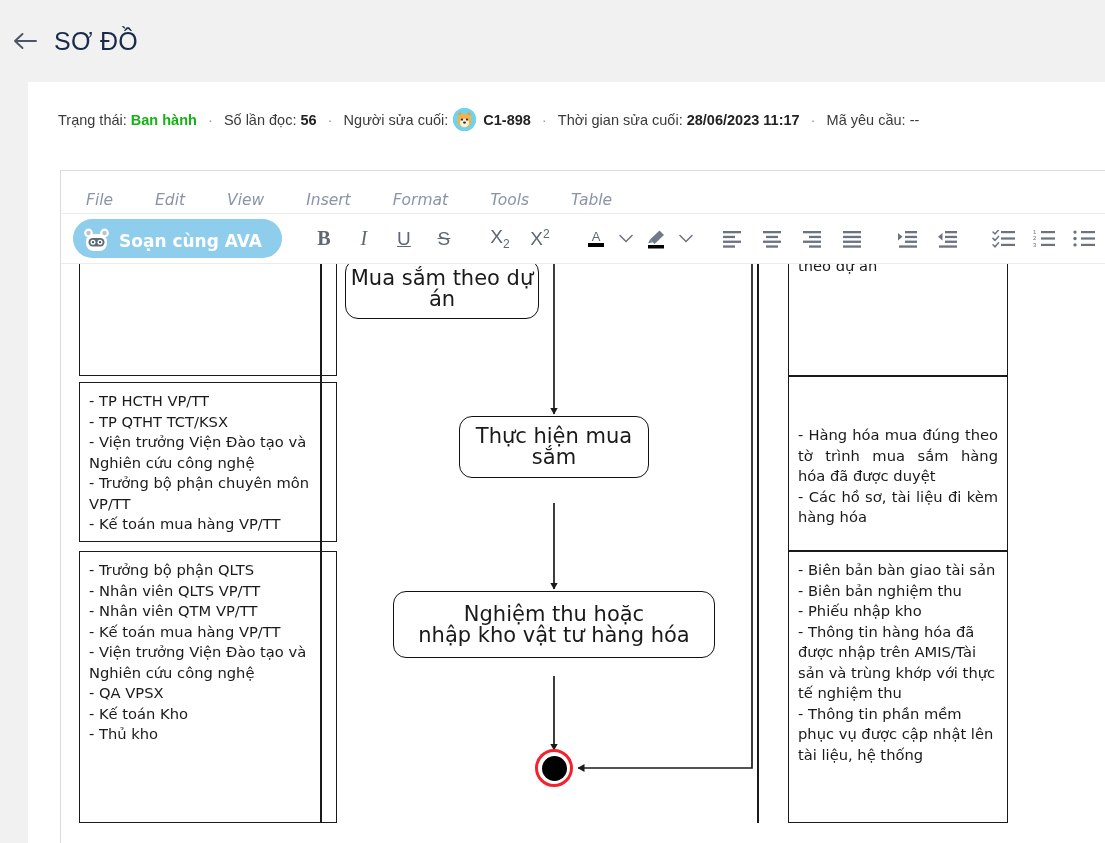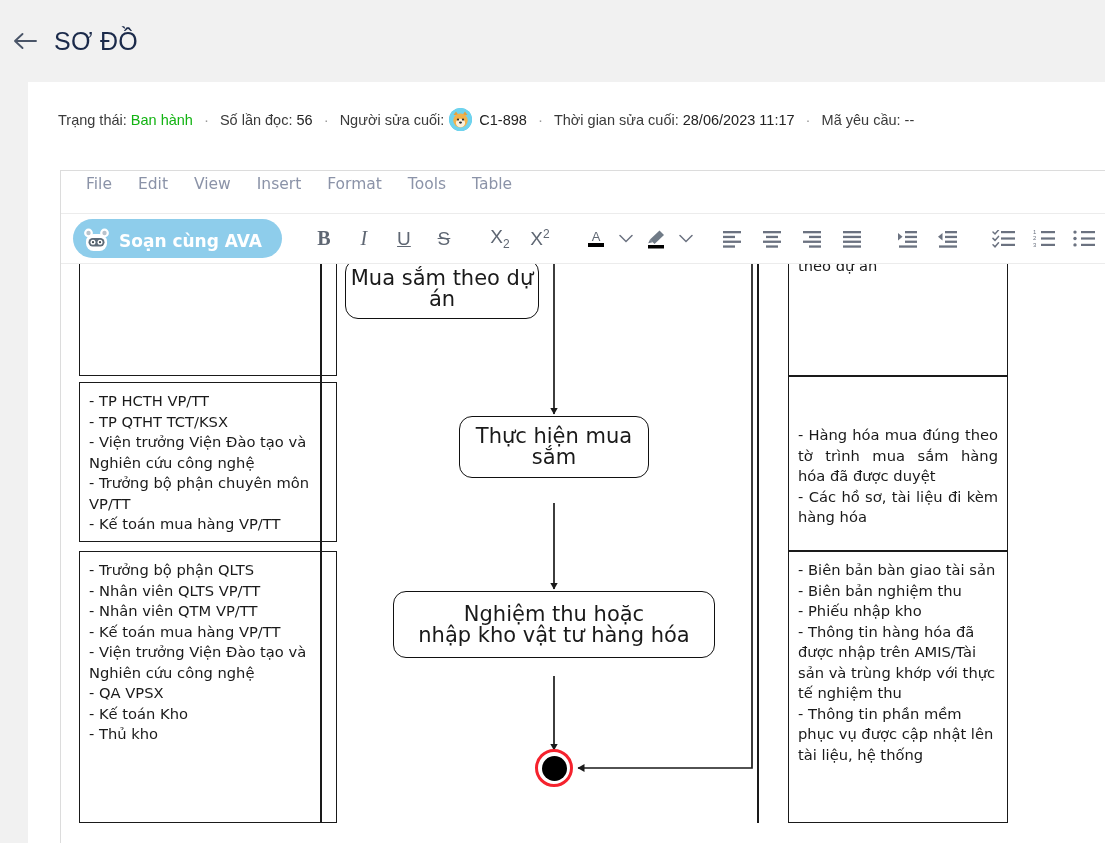--- a/index.html
+++ b/index.html
@@ -33,40 +33,41 @@
     background:#ffffff;
   }
 
   
   .meta{
     display:flex; align-items:center; gap:0px;
     padding:26px 0 0 30px;
     font-size:14.5px; color:#333; white-space:nowrap;
   }
   .meta .lbl{color:#3a3a3a;}
-  .meta .val{font-weight:normal;color:#222;}
+  .meta .val{font-weight:bold;color:#222;}
   .meta .val.status{color:#12b312;}
   .meta .sep{color:#9a9a9a; padding:0 11px; font-size:15px;}
   .avatar{
     width:23px;height:23px;border-radius:50%;
     background:radial-gradient(circle at 50% 45%, #74d7ef 0%, #59cbe8 60%, #37b9dd 100%);
     display:inline-flex;align-items:center;justify-content:center;
     margin:0 7px 0 5px; vertical-align:middle; flex:none; overflow:hidden;
   }
   .avatar svg{display:block;}
 
   
   .editor{
     position:absolute; left:60px; top:170px; width:1045px; height:673px;
     background:#fff; border:1px solid #dcdcdc; border-right:none; border-bottom:none;
     overflow:hidden;
   }
   .menubar{
-    height:43px; display:flex; align-items:flex-start; padding-left:12px; gap:0;
+    height:43px; display:flex; align-items:flex-end; padding-left:12px; gap:16px;
     border-bottom:1px solid #ececec;
+    font-style:italic;
   }
   .menubar .mi{
     font-size:15.5px; color:#8b93a8; padding:4px 13px; cursor:pointer;
     font-family:"DejaVu Sans","Liberation Sans",sans-serif;
   }
 
   .toolbar{
     height:50px; display:flex; align-items:center; padding:0 6px; gap:0;
     border-bottom:1px solid #ececec;
   }

